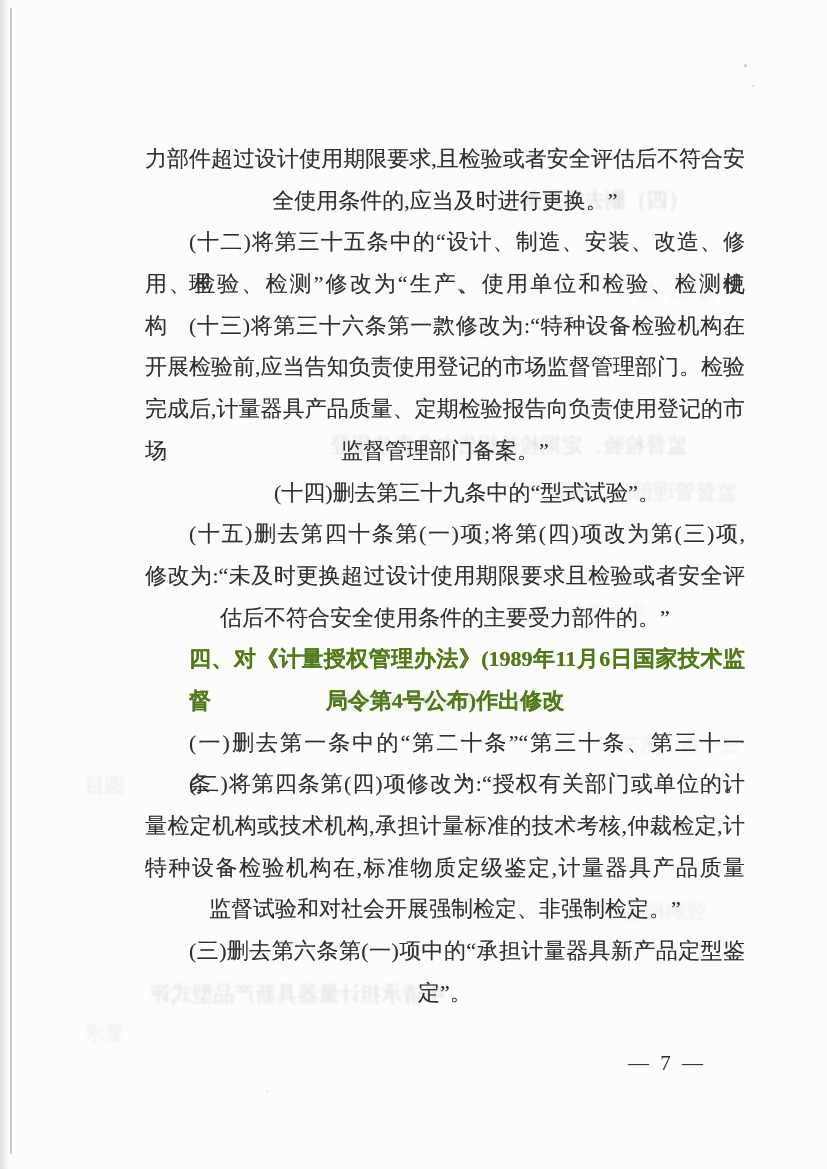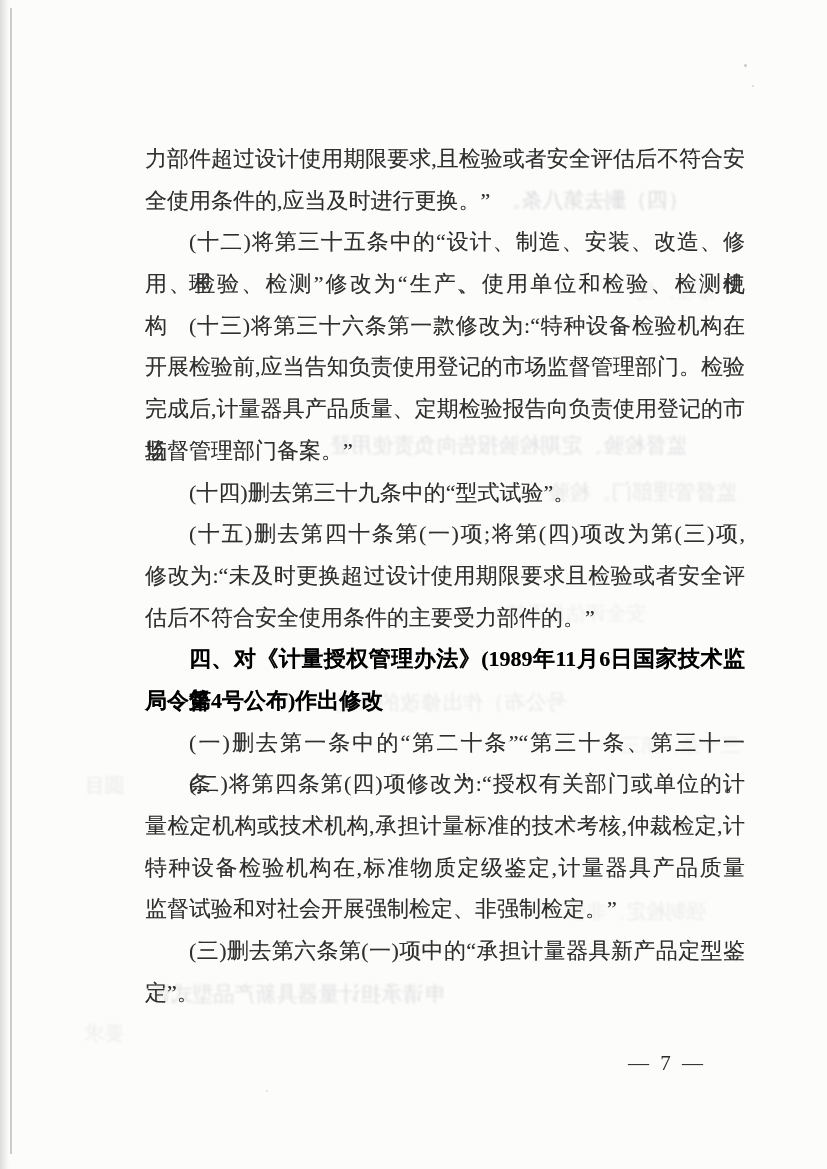--- a/index.html
+++ b/index.html
@@ -27,29 +27,30 @@
   }
   
   .text-block{
     position:absolute;left:113px;top:138px;width:600px;margin-left:32px;
   }
   .line{
     height:41.7px;line-height:41.7px;
     font-size:22px;color:#2f2f2f;
     white-space:nowrap;
     text-shadow:0 0 .5px rgba(70,70,70,.45);
+    text-align:center;
   }
   .line.justify{
     white-space:normal;
     text-align:justify;
     -moz-text-align-last:justify;
     text-align-last:justify;
   }
   .line.indent{padding-left:44px;}
-  .line.bold{font-weight:bold;color:#000000;text-shadow:0 0 .6px rgba(30,30,30,.6);}
+  .line.bold{font-weight:bold;color:#4d7c0f;text-shadow:0 0 .6px rgba(30,30,30,.6);}
   
   .page-number{
     position:absolute;left:628px;top:1051px;
     font-size:21px;color:#2a2a2a;letter-spacing:3px;white-space:nowrap;
   }
   
   .bleed-layer{position:absolute;inset:0;pointer-events:none;}
   .bleed{
     position:absolute;
     color:#8d949a;

